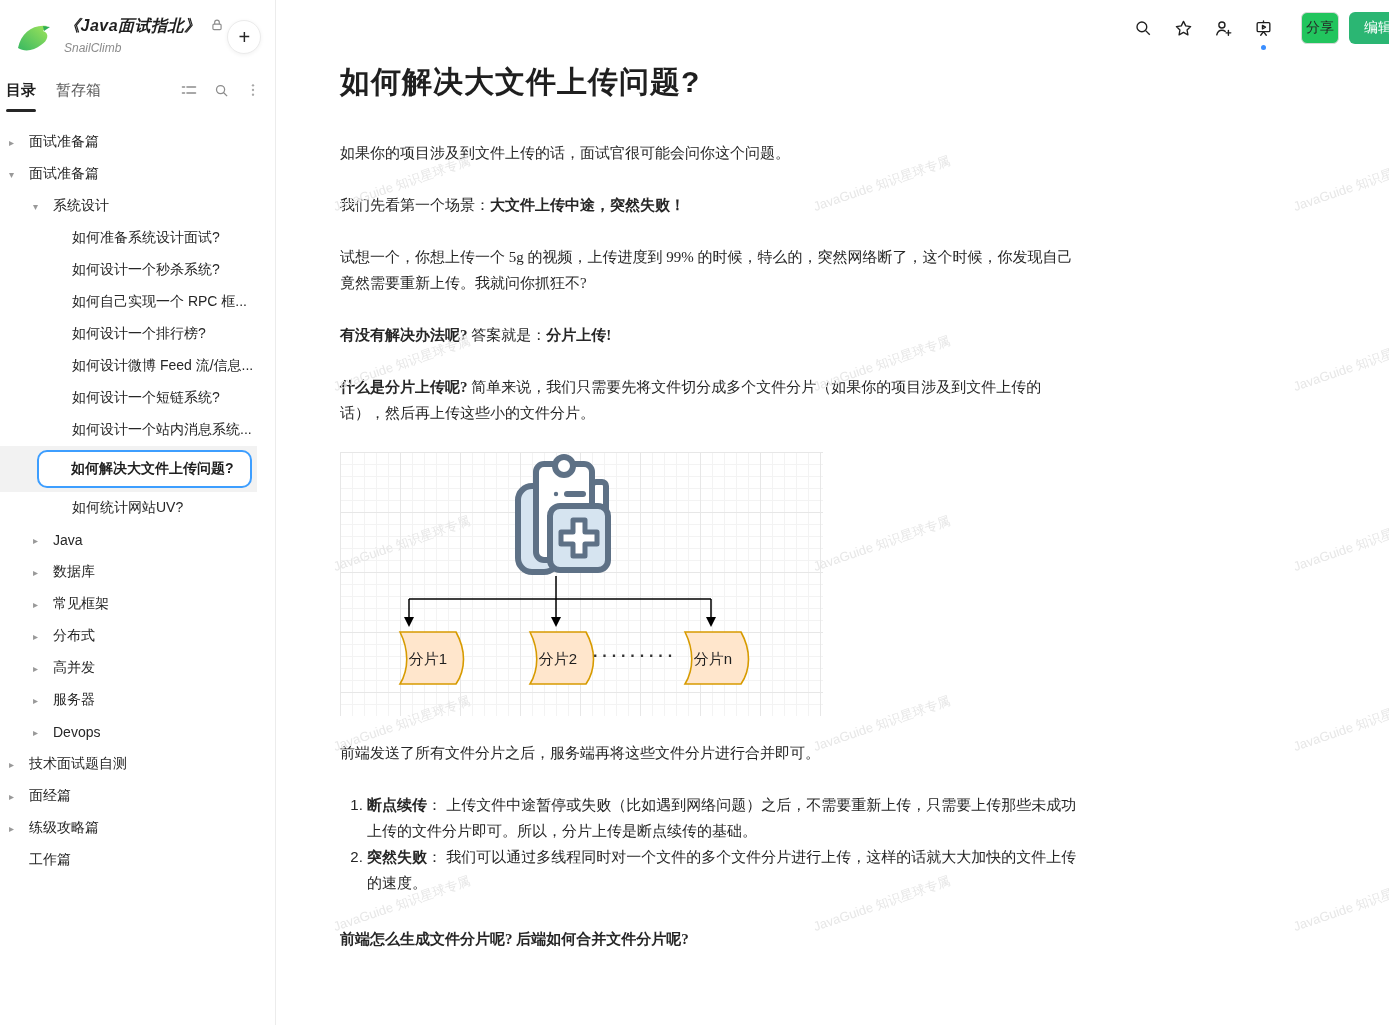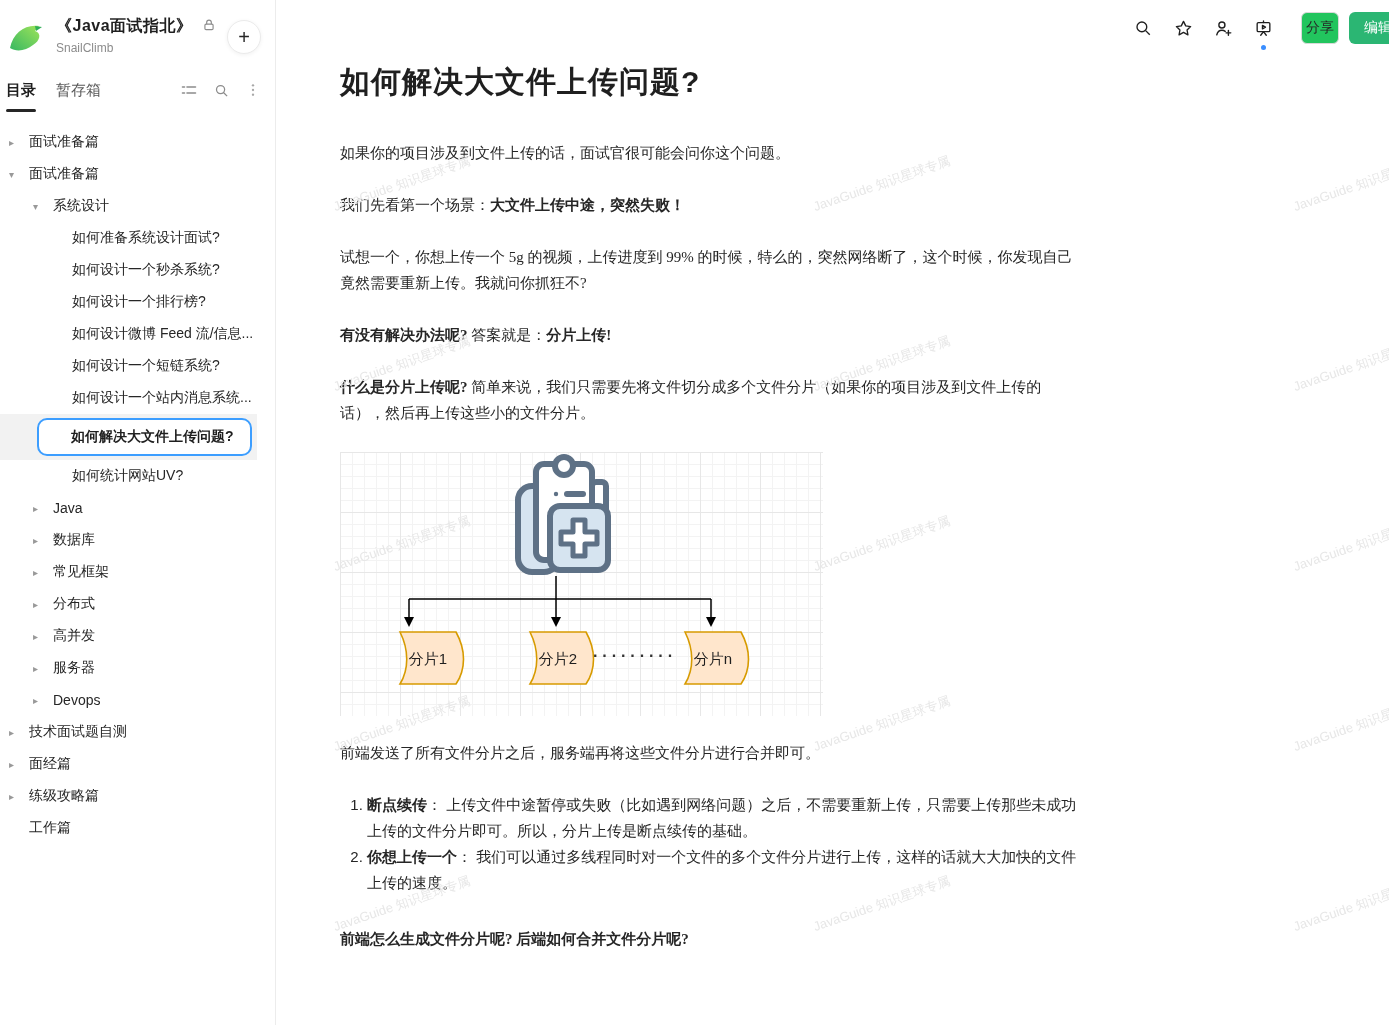--- a/index.html
+++ b/index.html
@@ -3,21 +3,21 @@
 <meta charset="utf-8">
 <style>
   * { margin:0; padding:0; box-sizing:border-box; }
   html,body { width:1389px; height:1025px; overflow:hidden; background:#fff;
               font-family:"Liberation Sans","DejaVu Sans",sans-serif; color:#262626; }
   .app { display:flex; width:1389px; height:1025px; }
 
   
   .sidebar { width:276px; min-width:276px; height:100%; background:#fff;
              border-right:1px solid #ececec; display:flex; flex-direction:column; }
-  .book-header { position:relative; padding:16px 16px 10px 6px; display:flex; align-items:flex-start; }
+  .book-header { position:relative; padding:16px 16px 10px 14px; display:flex; align-items:flex-start;font-style:italic; }
   .logo { width:40px; height:40px; margin-top:2px; }
   .book-meta { margin-left:10px; }
   .book-title-row { display:flex; align-items:center; }
   .book-title { font-size:16px; font-weight:700; color:#1f1f1f; letter-spacing:.5px; }
   .lock { margin-left:9px; color:#8c8c8c; }
   .book-author { font-size:12px; color:#8c8c8c; margin-top:4px; }
   .add-btn { position:absolute; right:14px; top:20px; width:34px; height:34px; border-radius:50%;
              border:1px solid #ebebeb; background:#fff; box-shadow:0 1px 4px rgba(0,0,0,.06);
              display:flex; align-items:center; justify-content:center;
              font-size:20px; font-weight:300; color:#262626; cursor:pointer; }
@@ -151,20 +151,23 @@
           <span class="arr">▾</span>
           <span class="tlabel">系统设计</span>
         </div>
       <div class="trow lv2">
           <span class="tlabel">如何准备系统设计面试?</span>
         </div>
       <div class="trow lv2">
           <span class="tlabel">如何设计一个秒杀系统?</span>
         </div>
       <div class="trow lv2">
+          <span class="tlabel">如何自己实现一个 RPC 框...</span>
+        </div>
+      <div class="trow lv2">
           <span class="tlabel">如何设计一个排行榜?</span>
         </div>
       <div class="trow lv2">
           <span class="tlabel">如何设计微博 Feed 流/信息...</span>
         </div>
       <div class="trow lv2">
           <span class="tlabel">如何设计一个短链系统?</span>
         </div>
       <div class="trow lv2">
           <span class="tlabel">如何设计一个站内消息系统...</span>
@@ -331,19 +334,19 @@
             <text x="295" y="209" font-size="16" font-weight="bold" letter-spacing="4" fill="#333333">·········</text>
           </g>
         </svg>
       </figure>
 
       <p><span>前端发送了所有文件分片之后，服务端再将这些文件分片进行合并即可。</span></p>
 
 
       <ol>
         <li><strong>断点续传</strong><span>： 上传文件中途暂停或失败（比如遇到网络问题）之后，不需要重新上传，只需要上传那些未成功上传的文件分片即可。所以，分片上传是断点续传的基础。</span></li>
-        <li><strong>你想上传一个</strong><span>： 我们可以通过多线程同时对一个文件的多个文件分片进行上传，这样的话就大大加快的文件上传的速度。</span></li>
+        <li><strong>突然失败</strong><span>： 我们可以通过多线程同时对一个文件的多个文件分片进行上传，这样的话就大大加快的文件上传的速度。</span></li>
       </ol>
 
       <p><strong>前端怎么生成文件分片呢? 后端如何合并文件分片呢?</strong></p>
     </article>
   </main>
 </div>
 
 </body></html>

